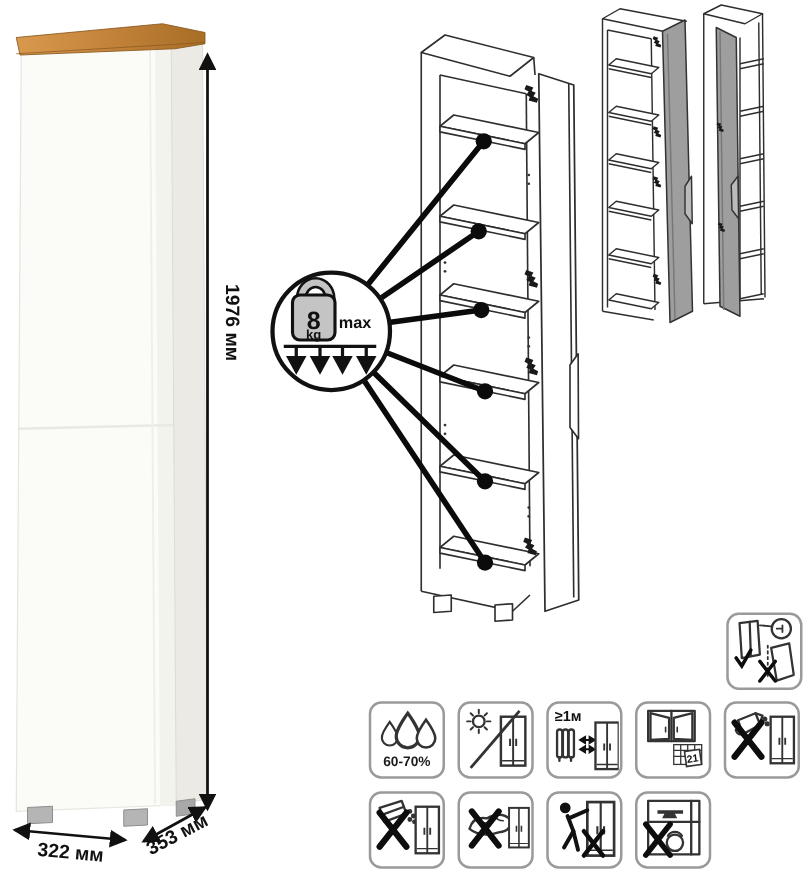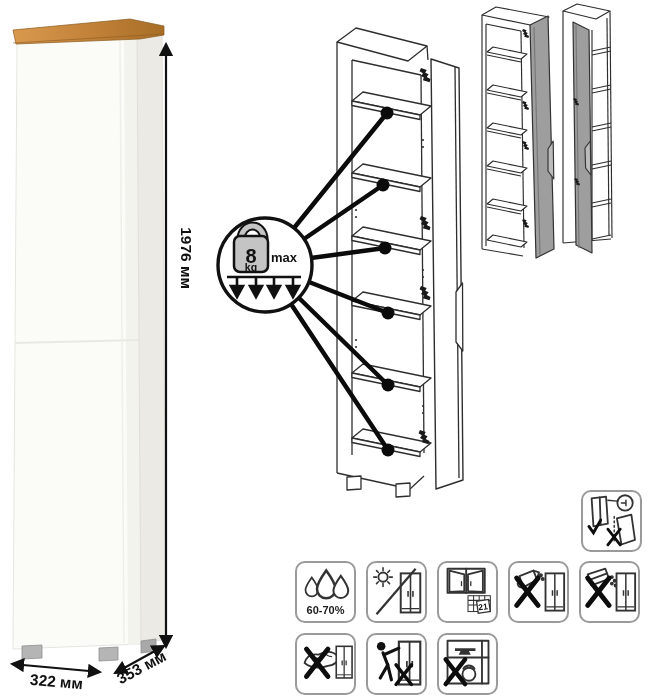--- a/index.html
+++ b/index.html
@@ -299,20 +299,40 @@
     <svg width="54" height="54" viewBox="0 0 58 58">
       <g class="ic">
         <circle cx="14" cy="13" r="5"></circle>
         <path d="M14,3 v3 M14,20 v3 M4,13 h3 M21,13 h3 M7,6 l2,2 M19,18 l2,2 M21,6 l-2,2 M9,18 l-2,2" stroke-width="1.7"></path>
       </g>
       <use href="#wb" transform="translate(33,9) scale(1.05)"></use>
       <line x1="7" y1="53" x2="49" y2="4" stroke="#333" stroke-width="2.4"></line>
     </svg>
   </div>
 
+  <div class="cell">
+    <svg width="54" height="54" viewBox="0 0 58 58">
+      <text x="3" y="13" font-size="12.5">≥1м</text>
+      <g class="ic" stroke-width="1.7">
+        <rect x="5" y="20" width="4.5" height="24" rx="2.2" fill="#fff"></rect>
+        <rect x="10" y="20" width="4.5" height="24" rx="2.2" fill="#fff"></rect>
+        <rect x="15" y="20" width="4.5" height="24" rx="2.2" fill="#fff"></rect>
+        <path d="M7,44 v3 M17,44 v3"></path>
+      </g>
+      <g stroke="#111" stroke-width="1.8" fill="#111">
+        <line x1="25" y1="29" x2="33" y2="29"></line>
+            <polygon points="25,29 29,26.5 29,31.5"></polygon>
+            <polygon points="33,29 29,26.5 29,31.5" transform="translate(4,0)"></polygon>
+        <line x1="25" y1="37" x2="33" y2="37"></line>
+            <polygon points="25,37 29,34.5 29,39.5"></polygon>
+            <polygon points="33,37 29,34.5 29,39.5" transform="translate(4,0)"></polygon>
+      </g>
+      <use href="#wb" transform="translate(38,14) scale(1.0)"></use>
+    </svg>
+  </div>
 
   <div class="cell">
     <svg width="54" height="54" viewBox="0 0 58 58">
       <g class="ic" stroke-width="1.8">
         <rect x="7" y="4" width="40" height="26" fill="#fff"></rect>
         <line x1="27" y1="4" x2="27" y2="30"></line>
         <polygon points="9,6 25,10 25,28 9,29" fill="#fff"></polygon>
         <polygon points="45,6 29,10 29,28 45,29" fill="#fff"></polygon>
         <path d="M22,18 v4 M32,18 v4" stroke-width="1.4"></path>
       </g>

